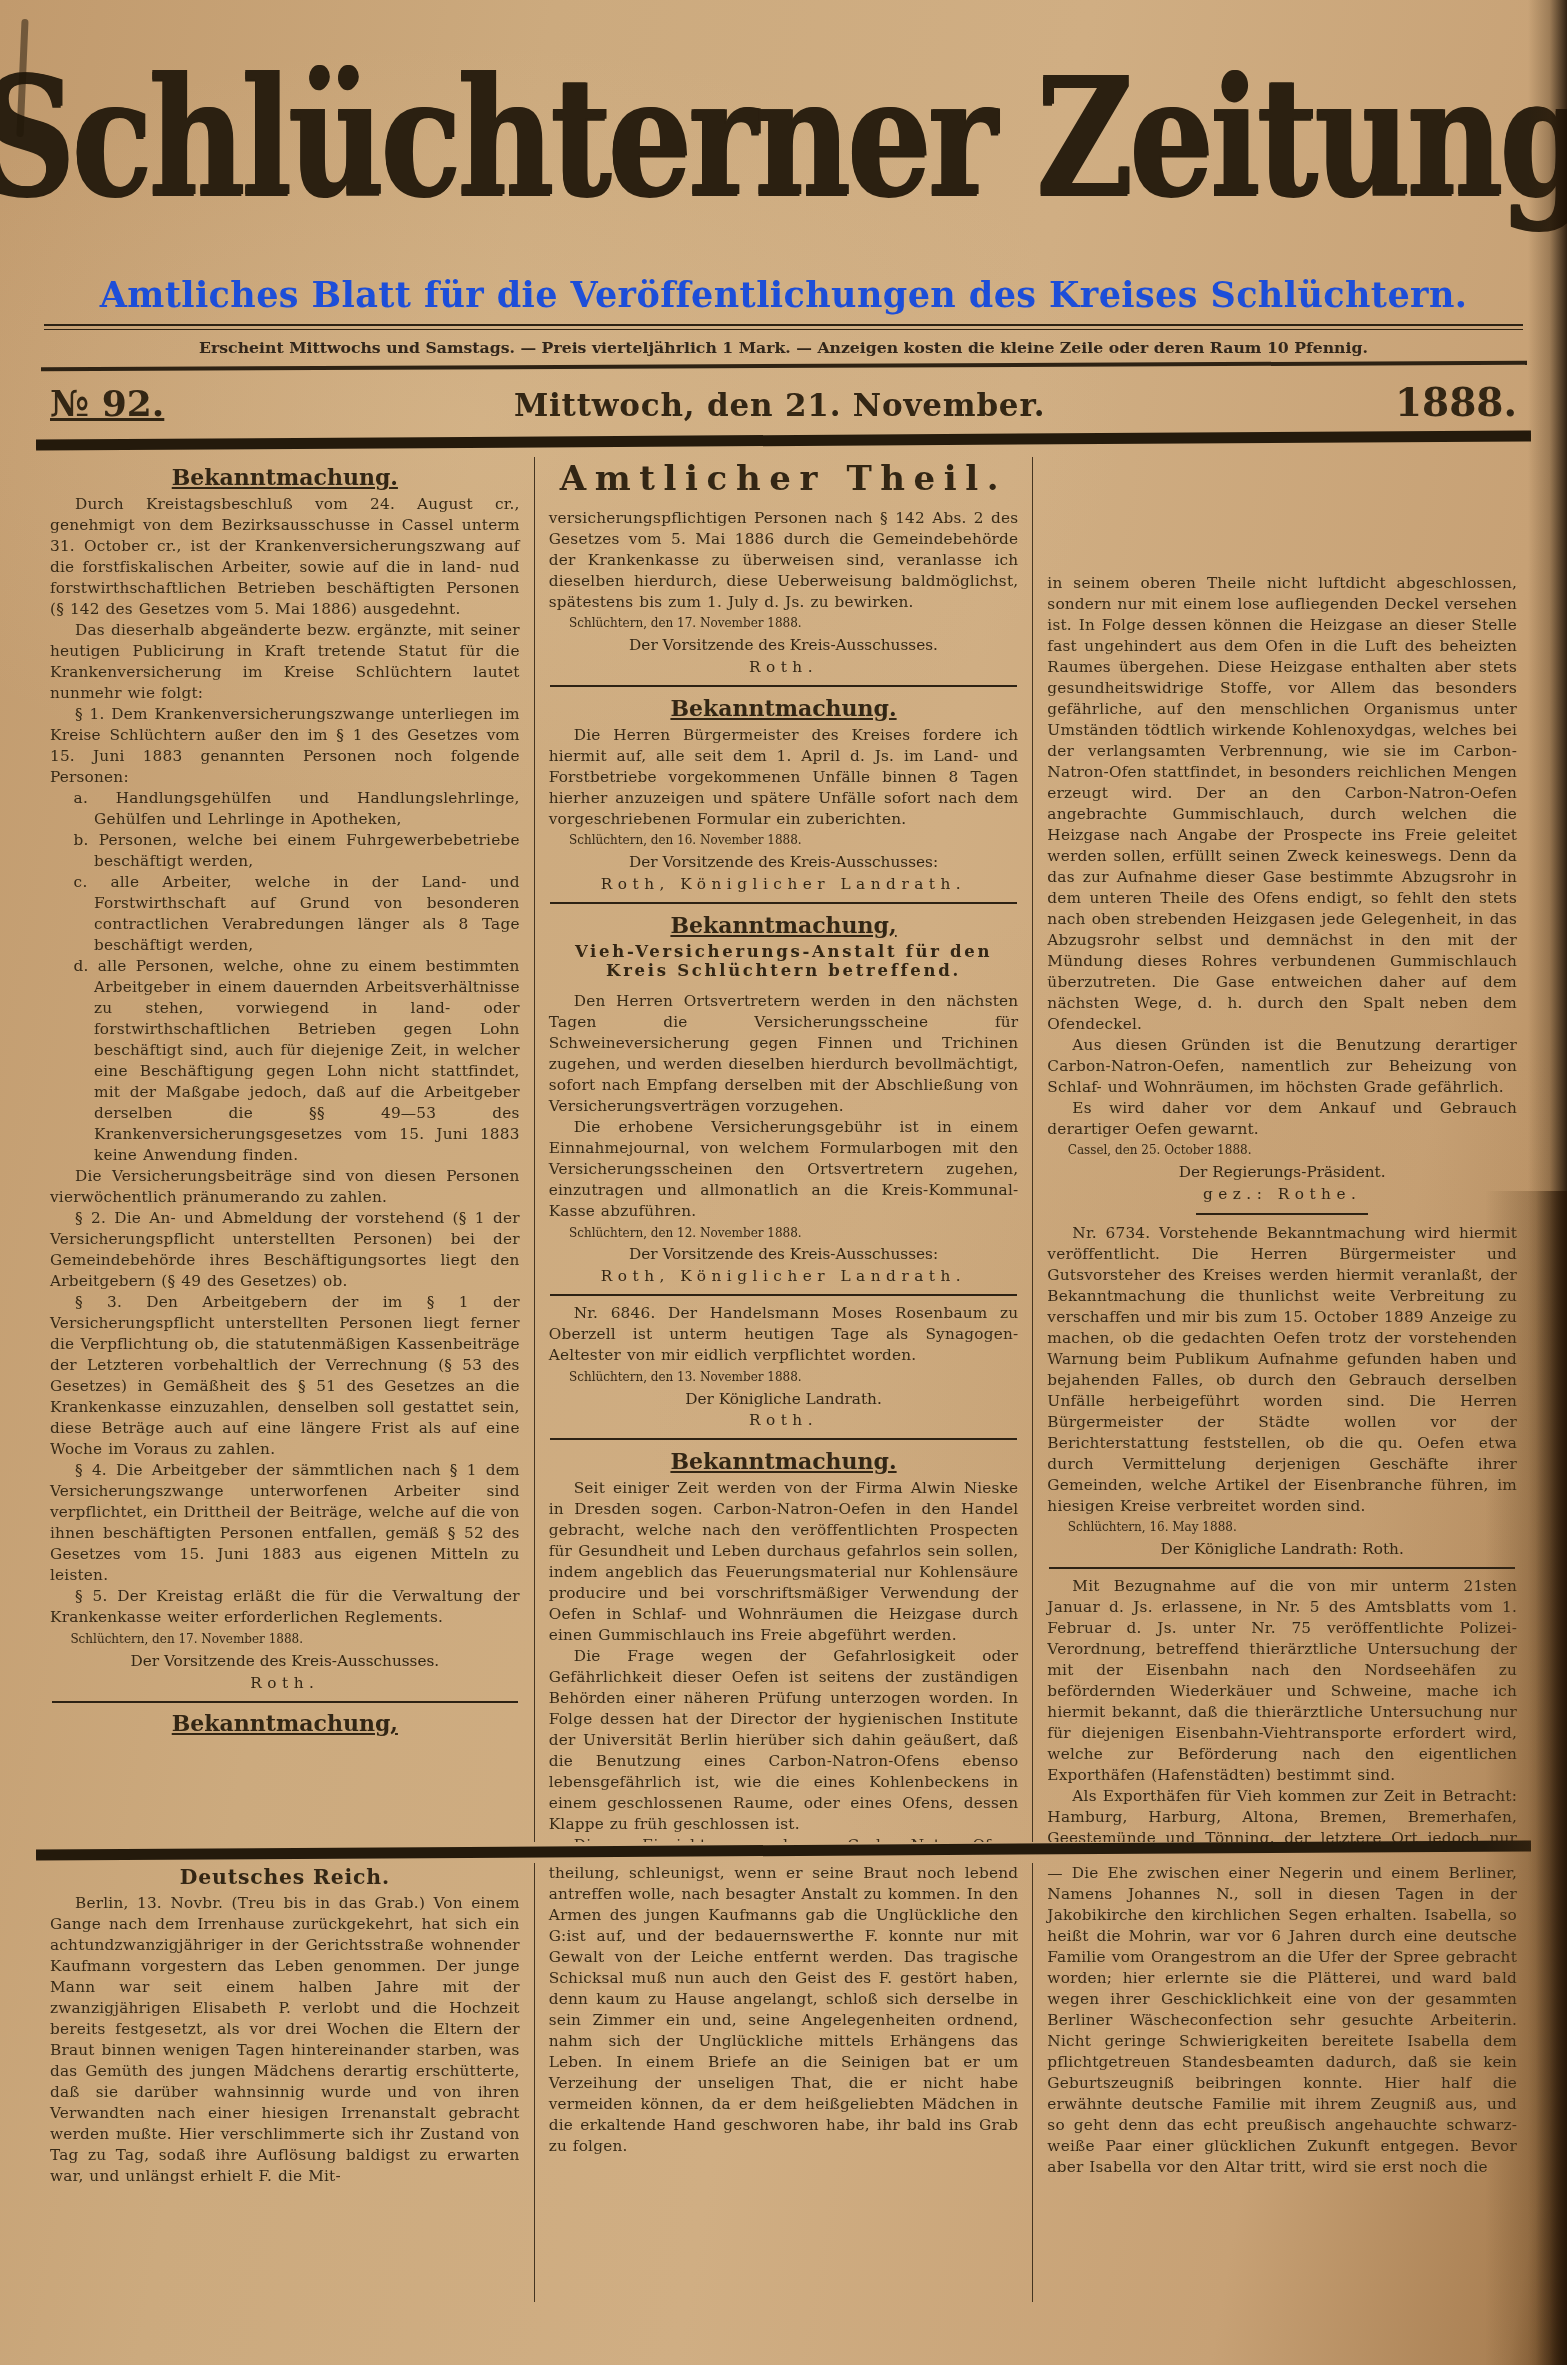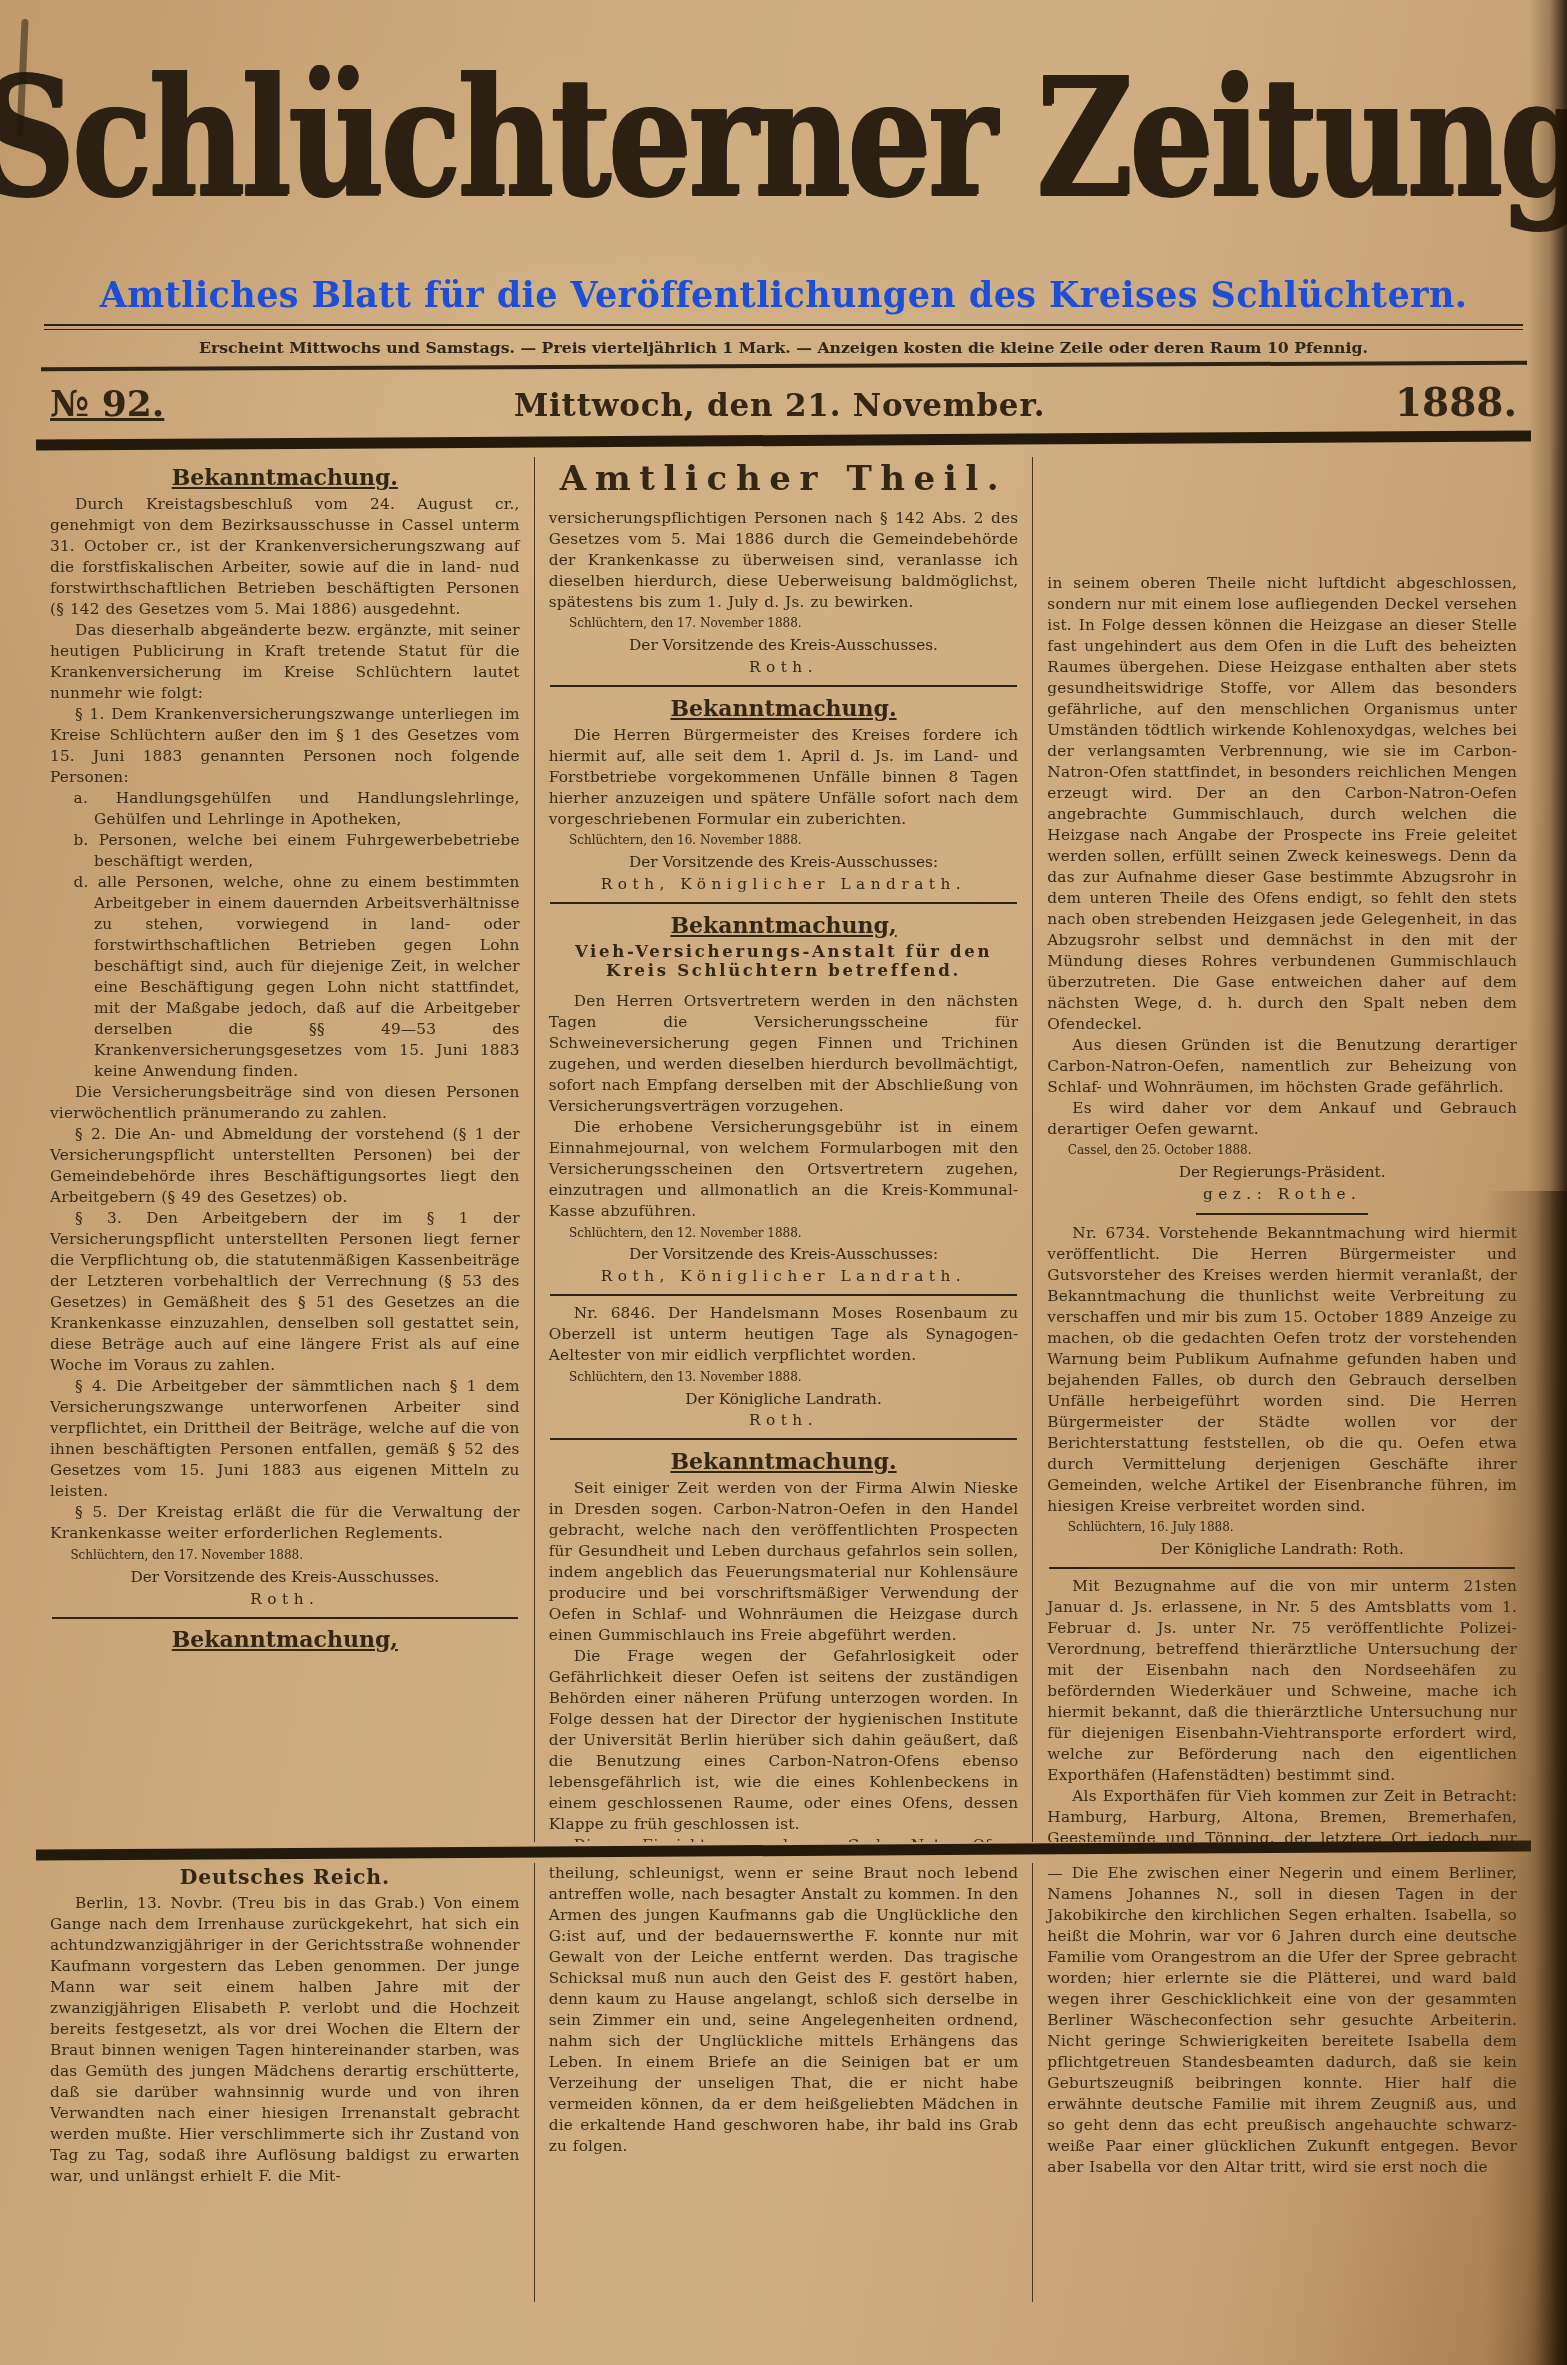--- a/index.html
+++ b/index.html
@@ -78,20 +78,21 @@
 
   <div class="band upper">
 
     <div class="col">
       <div class="art-heading">Bekanntmachung.</div>
       <p class="body">Durch Kreistagsbeschluß vom 24. August cr., genehmigt von dem Bezirksausschusse in Cassel unterm 31. October cr., ist der Krankenversicherungszwang auf die forstfiskalischen Arbeiter, sowie auf die in land- nud forstwirthschaftlichen Betrieben beschäftigten Personen (§ 142 des Gesetzes vom 5. Mai 1886) ausgedehnt.</p>
       <p class="body">Das dieserhalb abgeänderte bezw. ergänzte, mit seiner heutigen Publicirung in Kraft tretende Statut für die Krankenversicherung im Kreise Schlüchtern lautet nunmehr wie folgt:</p>
       <p class="body">§ 1.  Dem Krankenversicherungszwange unterliegen im Kreise Schlüchtern außer den im § 1 des Gesetzes vom 15. Juni 1883 genannten Personen noch folgende Personen:</p>
       <p class="body hang">a. Handlungsgehülfen und Handlungslehrlinge, Gehülfen und Lehrlinge in Apotheken,</p>
       <p class="body hang">b. Personen, welche bei einem Fuhrgewerbebetriebe beschäftigt werden,</p>
+      <p class="body hang">c. alle Arbeiter, welche in der Land- und Forstwirthschaft auf Grund von besonderen contractlichen Verabredungen länger als 8 Tage beschäftigt werden,</p>
       <p class="body hang">d. alle Personen, welche, ohne zu einem bestimmten Arbeitgeber in einem dauernden Arbeitsverhältnisse zu stehen, vorwiegend in land- oder forstwirthschaftlichen Betrieben gegen Lohn beschäftigt sind, auch für diejenige Zeit, in welcher eine Beschäftigung gegen Lohn nicht stattfindet, mit der Maßgabe jedoch, daß auf die Arbeitgeber derselben die §§ 49—53 des Krankenversicherungsgesetzes vom 15. Juni 1883 keine Anwendung finden.</p>
       <p class="body">Die Versicherungsbeiträge sind von diesen Personen vierwöchentlich pränumerando zu zahlen.</p>
       <p class="body">§ 2. Die An- und Abmeldung der vorstehend (§ 1 der Versicherungspflicht unterstellten Personen) bei der Gemeindebehörde ihres Beschäftigungsortes liegt den Arbeitgebern (§ 49 des Gesetzes) ob.</p>
       <p class="body">§ 3. Den Arbeitgebern der im § 1 der Versicherungspflicht unterstellten Personen liegt ferner die Verpflichtung ob, die statutenmäßigen Kassenbeiträge der Letzteren vorbehaltlich der Verrechnung (§ 53 des Gesetzes) in Gemäßheit des § 51 des Gesetzes an die Krankenkasse einzuzahlen, denselben soll gestattet sein, diese Beträge auch auf eine längere Frist als auf eine Woche im Voraus zu zahlen.</p>
       <p class="body">§ 4.  Die Arbeitgeber der sämmtlichen nach § 1 dem Versicherungszwange unterworfenen Arbeiter sind verpflichtet, ein Drittheil der Beiträge, welche auf die von ihnen beschäftigten Personen entfallen, gemäß § 52 des Gesetzes vom 15. Juni 1883 aus eigenen Mitteln zu leisten.</p>
       <p class="body">§ 5.  Der Kreistag erläßt die für die Verwaltung der Krankenkasse weiter erforderlichen Reglements.</p>
       <div class="dateline">Schlüchtern, den 17. November 1888.</div>
       <div class="sig-role">Der Vorsitzende des Kreis-Ausschusses.</div>
       <div class="sig-name">Roth.</div>
       <hr class="art-rule">
@@ -132,21 +133,21 @@
 
     <div class="col right pad-top">
       <p class="body noindent">in seinem oberen Theile nicht luftdicht abgeschlossen, sondern nur mit einem lose aufliegenden Deckel versehen ist.  In Folge dessen können die Heizgase an dieser Stelle fast ungehindert aus dem Ofen in die Luft des beheizten Raumes übergehen.  Diese Heizgase enthalten aber stets gesundheitswidrige Stoffe, vor Allem das besonders gefährliche, auf den menschlichen Organismus unter Umständen tödtlich wirkende Kohlenoxydgas, welches bei der verlangsamten Verbrennung, wie sie im Carbon-Natron-Ofen stattfindet, in besonders reichlichen Mengen erzeugt wird.  Der an den Carbon-Natron-Oefen angebrachte Gummischlauch, durch welchen die Heizgase nach Angabe der Prospecte ins Freie geleitet werden sollen, erfüllt seinen Zweck keineswegs.  Denn da das zur Aufnahme dieser Gase bestimmte Abzugsrohr in dem unteren Theile des Ofens endigt, so fehlt den stets nach oben strebenden Heizgasen jede Gelegenheit, in das Abzugsrohr selbst und demnächst in den mit der Mündung dieses Rohres verbundenen Gummischlauch überzutreten.  Die Gase entweichen daher auf dem nächsten Wege, d. h. durch den Spalt neben dem Ofendeckel.</p>
       <p class="body">Aus diesen Gründen ist die Benutzung derartiger Carbon-Natron-Oefen, namentlich zur Beheizung von Schlaf- und Wohnräumen, im höchsten Grade gefährlich.</p>
       <p class="body">Es wird daher vor dem Ankauf und Gebrauch derartiger Oefen gewarnt.</p>
       <div class="dateline">Cassel, den 25. October 1888.</div>
       <div class="sig-role">Der Regierungs-Präsident.</div>
       <div class="sig-name">gez.: Rothe.</div>
       <hr class="art-rule short">
       <p class="body">Nr. 6734.  Vorstehende Bekanntmachung wird hiermit veröffentlicht.  Die Herren Bürgermeister und Gutsvorsteher des Kreises werden hiermit veranlaßt, der Bekanntmachung die thunlichst weite Verbreitung zu verschaffen und mir bis zum 15. October 1889 Anzeige zu machen, ob die gedachten Oefen trotz der vorstehenden Warnung beim Publikum Aufnahme gefunden haben und bejahenden Falles, ob durch den Gebrauch derselben Unfälle herbeigeführt worden sind. Die Herren Bürgermeister der Städte wollen vor der Berichterstattung feststellen, ob die qu. Oefen etwa durch Vermittelung derjenigen Geschäfte ihrer Gemeinden, welche Artikel der Eisenbranche führen, im hiesigen Kreise verbreitet worden sind.</p>
-      <div class="dateline">Schlüchtern, 16. July 1888.</div>
+      <div class="dateline">Schlüchtern, 16. May 1888.</div>
       <div class="sig-role">Der Königliche Landrath: Roth.</div>
       <hr class="art-rule">
       <p class="body">Mit Bezugnahme auf die von mir unterm 21sten Januar d. Js. erlassene, in Nr. 5 des Amtsblatts vom 1. Februar d. Js. unter Nr. 75 veröffentlichte Polizei-Verordnung, betreffend thierärztliche Untersuchung der mit der Eisenbahn nach den Nordseehäfen zu befördernden Wiederkäuer und Schweine, mache ich hiermit bekannt, daß die thierärztliche Untersuchung nur für diejenigen Eisenbahn-Viehtransporte erfordert wird, welche zur Beförderung nach den eigentlichen Exporthäfen (Hafenstädten) bestimmt sind.</p>
       <p class="body">Als Exporthäfen für Vieh kommen zur Zeit in Betracht: Hamburg, Harburg, Altona, Bremen, Bremerhafen, Geestemünde und Tönning, der letztere Ort jedoch nur für die Zeit vom 1. Juni bis 30. November jeden Jahres.</p>
 
     </div>
   </div>
 
   <div class="rule-mega"></div>
 

